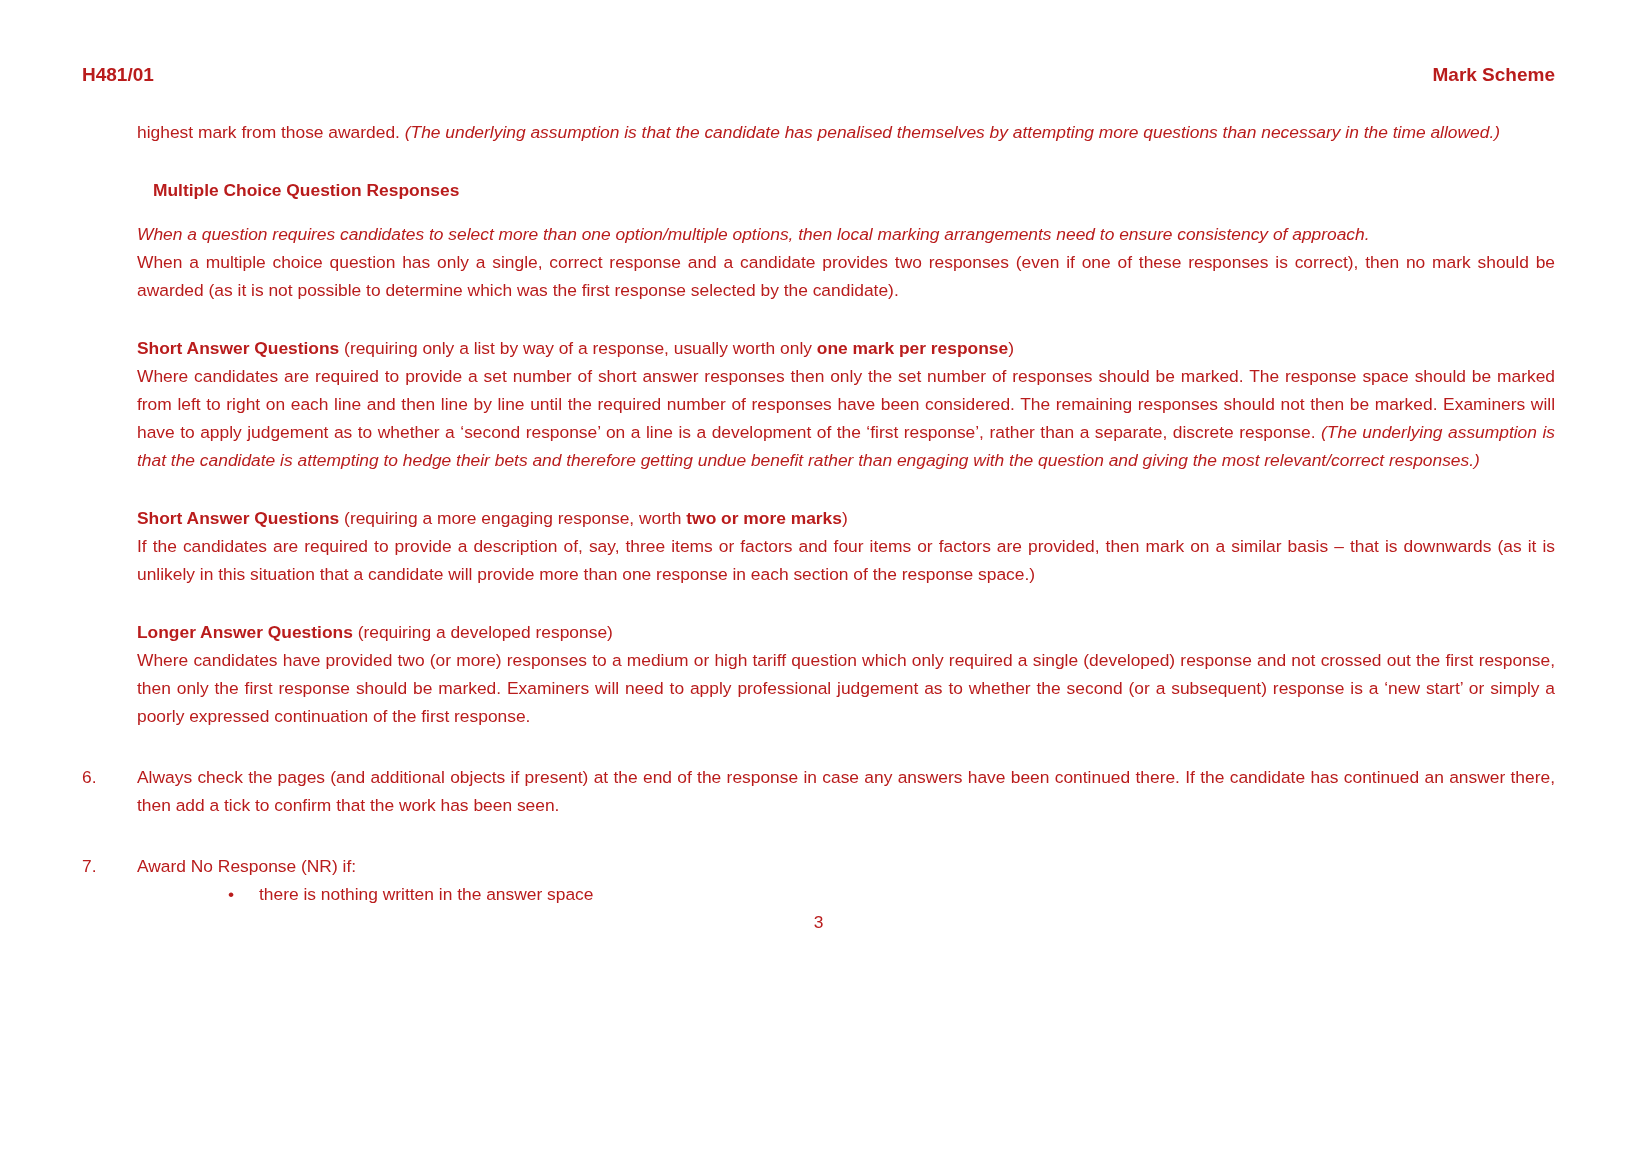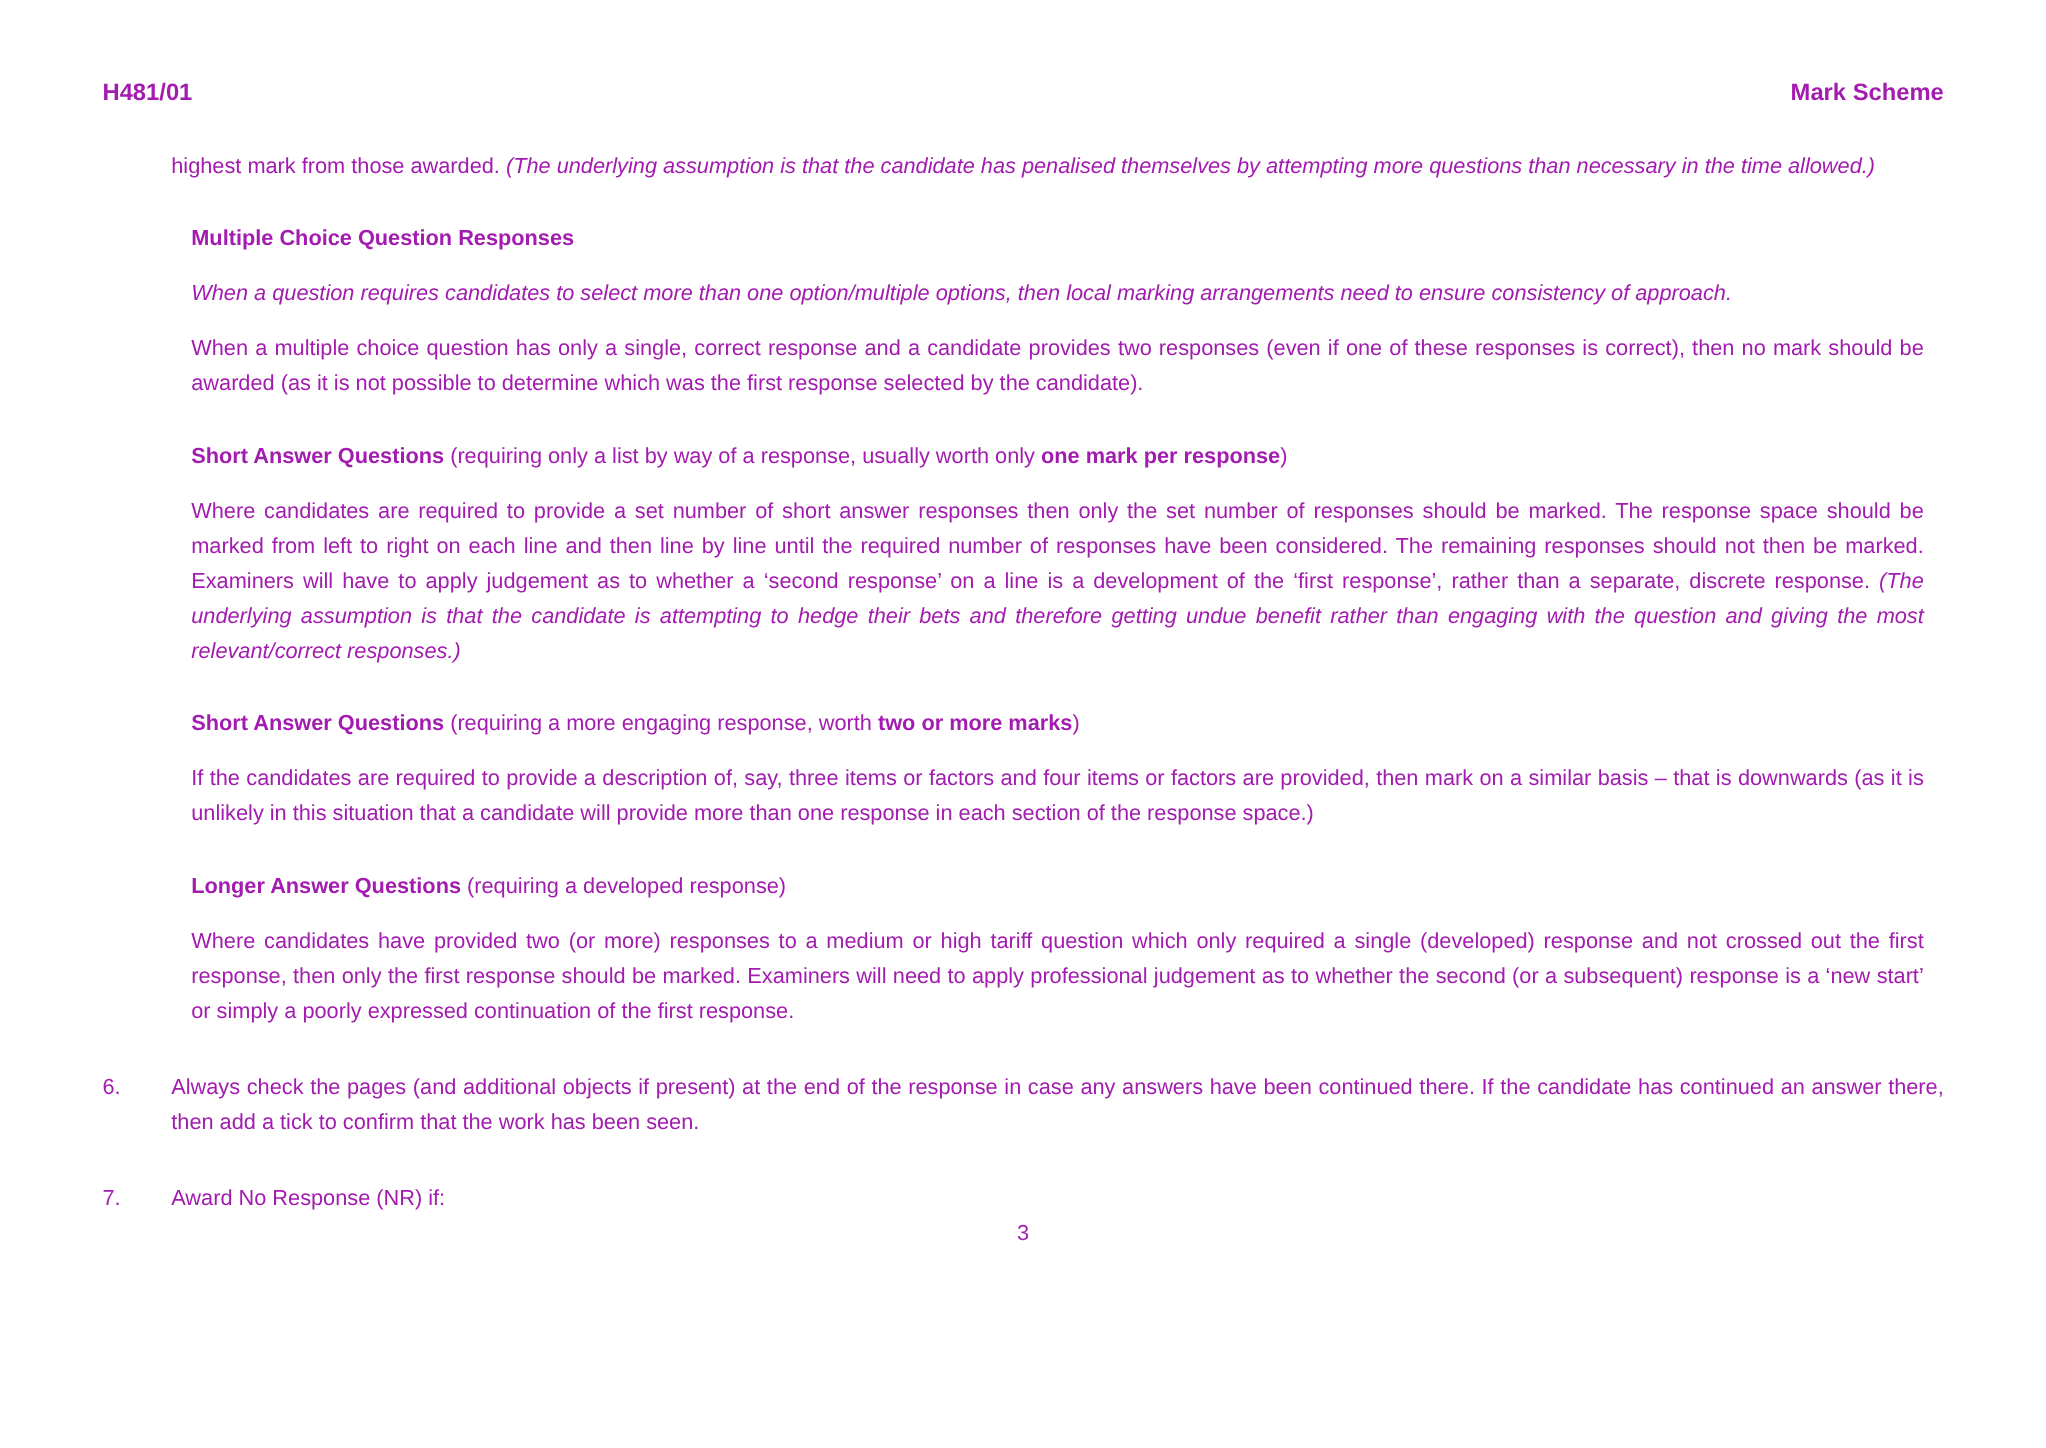--- a/index.html
+++ b/index.html
@@ -5,40 +5,40 @@
   html, body {
     margin: 0;
     padding: 0;
     background: #ffffff;
   }
   .page {
     position: relative;
     width: 1637px;
     height: 1158px;
     background: #ffffff;
-    color: #a21caf;
+    color: #b91c1c;
     font-family: "Liberation Sans", "DejaVu Sans", sans-serif;
     font-size: 17.4px;
     line-height: 28px;
     box-sizing: border-box;
     padding: 64px 82px 0 82px;
     overflow: hidden;
   }
   .doc-header {
     display: flex;
     align-items: baseline;
     font-weight: bold;
     font-size: 19px;
     line-height: 22px;
   }
   .doc-header .h-left  { flex: 1; text-align: left; }
   .doc-header .h-center{ flex: 0 0 auto; text-align: left; }
   .doc-header .h-right { flex: 1; text-align: right; }
 
-  p { margin: 16px; }
+  p { margin: 0; }
   .justify { text-align: justify; }
   .indent { margin-left: 55px; }
   .sec { margin-top: 30px; }
   .sec-head { font-weight: bold; margin: 16px; }
   em { font-style: italic; }
   b  { font-weight: bold; }
 
   .num-item {
     display: flex;
     margin-top: 33px;
@@ -100,18 +100,19 @@
 
   <div class="num-item">
     <span class="num">6.</span>
     <div class="num-body justify">Always check the pages (and additional objects if present) at the end of the response in case any answers have been continued there. If the candidate has continued an answer there, then add a tick to confirm that the work has been seen.</div>
   </div>
 
   <div class="num-item">
     <span class="num">7.</span>
     <div class="num-body">
       <div>Award No Response (NR) if:</div>
+      <div class="bullet-row"><span class="bullet-glyph">•</span><span>there is nothing written in the answer space</span></div>
     </div>
   </div>
 
   <div class="page-num">3</div>
 
 </div>
 
 </body></html>

